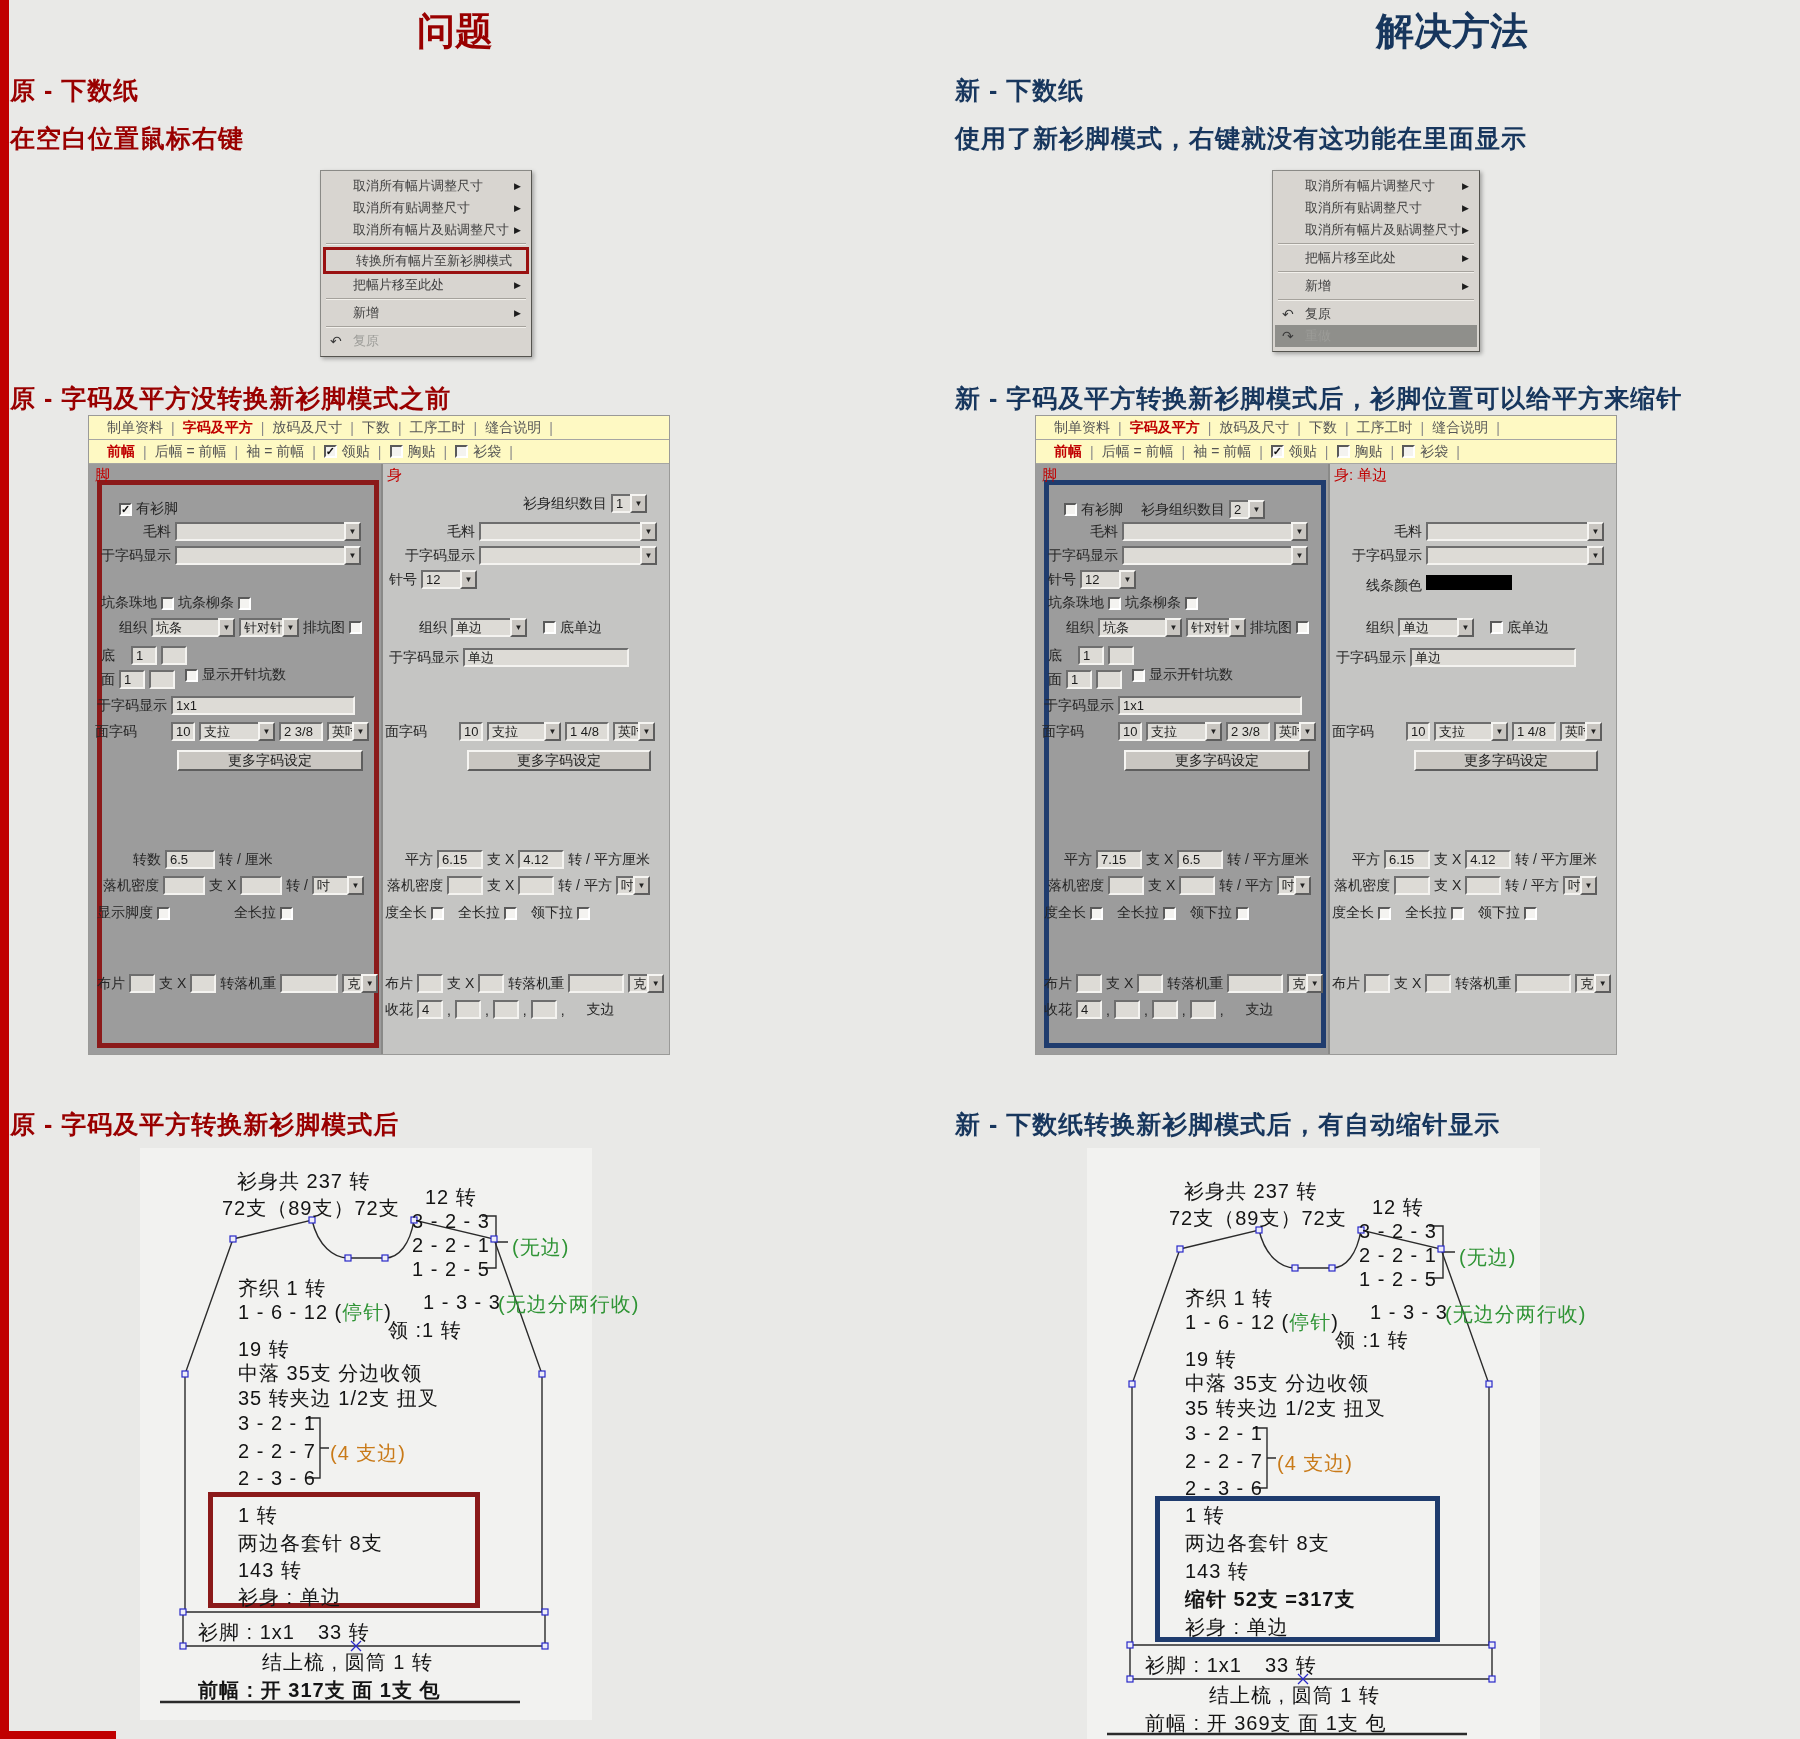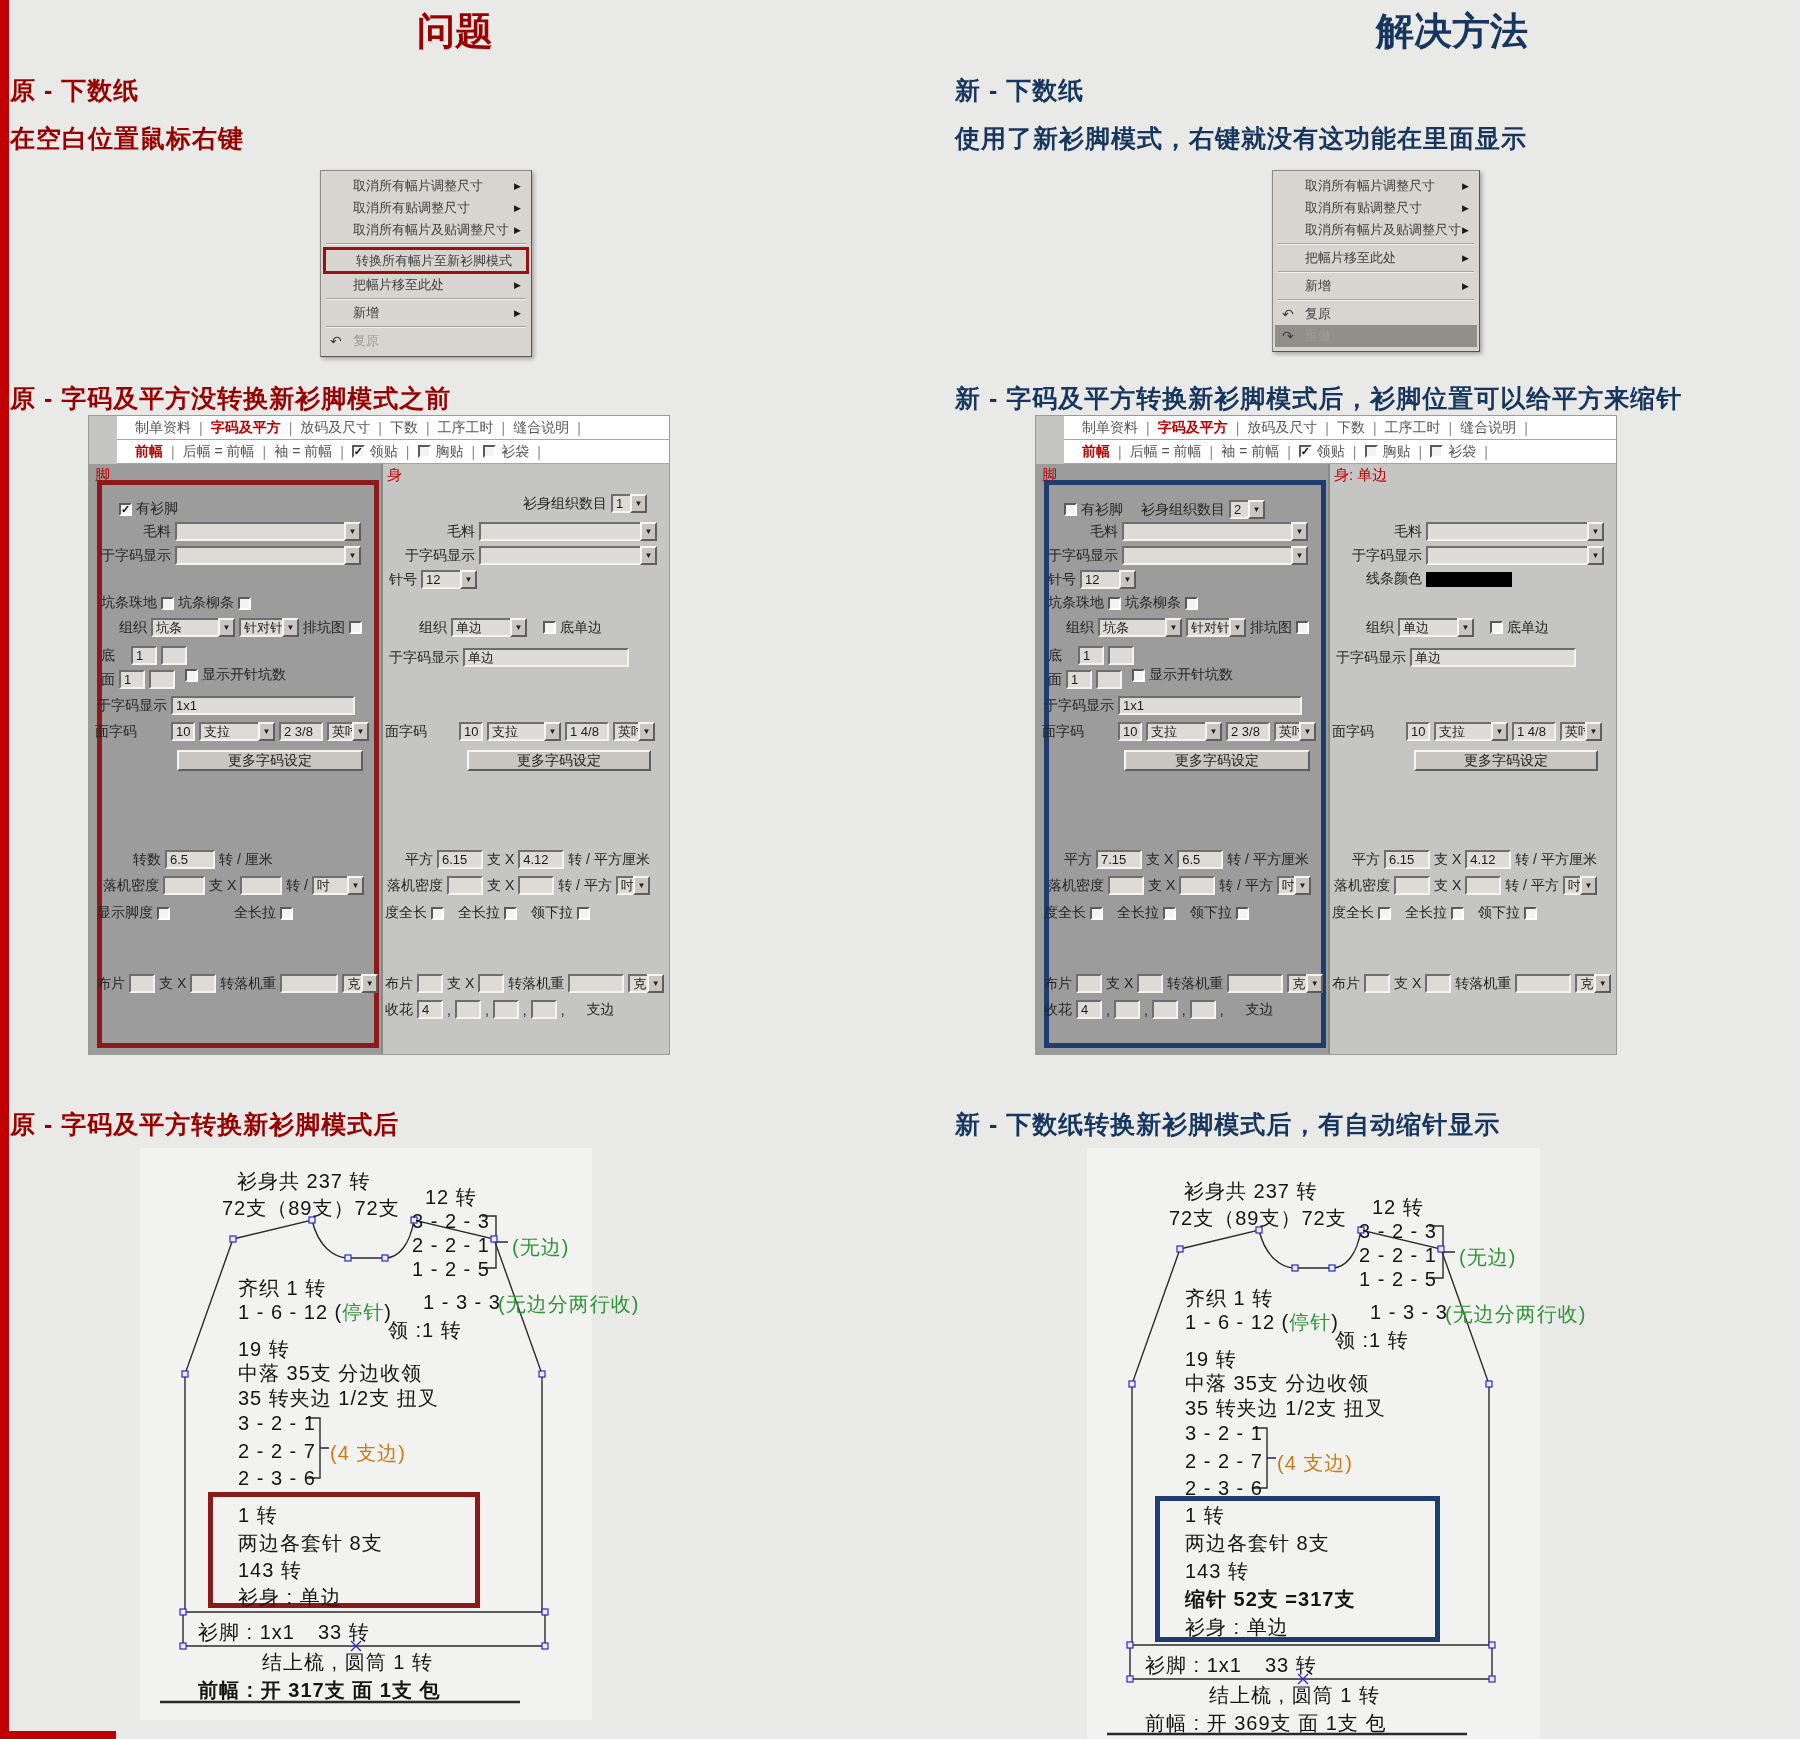--- a/index.html
+++ b/index.html
@@ -17,21 +17,21 @@
   .mi.boxed{border:3px solid #991111;height:27px;}
   .mi.hl{background:#8F8F8B;}
   .mi.hl .milabel{color:#C9C7C2;}
   .mi.disabled .milabel{color:#9C9C98;}
   .milabel{overflow:hidden;}
   .marrow{margin-left:auto;font-size:9px;color:#1c1c1c;}
   .micon{position:absolute;left:7px;font-size:14px;color:#3a3a3a;}
   .msep{margin:2px 3px;height:0;border-top:1px solid #A5A29C;border-bottom:1px solid #F2F0EB;}
   
   .form{position:absolute;background:#C5C5C3;border:1px solid #9a9a98;box-sizing:border-box;}
-  .tabbar{position:absolute;left:0;right:0;height:24px;background:#ffffff;border-bottom:1px solid #a6a6a3;display:flex;align-items:center;font-size:14px;color:#565656;padding-left:10px;box-sizing:border-box;margin-left:28px;}
+  .tabbar{position:absolute;left:0;right:0;height:24px;background:#fef9c3;border-bottom:1px solid #a6a6a3;display:flex;align-items:center;font-size:14px;color:#565656;padding-left:10px;box-sizing:border-box;}
   .tab{padding:0 8px;display:flex;align-items:center;gap:5px;white-space:nowrap;}
   .tab.active{color:#C00000;font-weight:bold;}
   .tabdiv{color:#8a8a8a;}
   .fbody{position:absolute;left:0;right:0;top:48px;bottom:0;background:#C5C5C3;}
   .fpanelL{position:absolute;left:0;top:0;bottom:0;width:292px;background:#9C9C9C;border-right:2px solid #8a8a88;}
   .ptitle{position:absolute;font-size:15px;color:#C00000;white-space:nowrap;z-index:3;}
   .hbox{position:absolute;border-style:solid;border-width:5px;z-index:1;}
   .row{position:absolute;display:flex;align-items:center;gap:4px;font-size:14px;color:#262626;white-space:nowrap;z-index:2;}
   .flabel{display:inline-block;}
   .tbx{display:inline-block;box-sizing:border-box;height:19px;line-height:15px;background:#DDDBD6;border-top:2px solid #6E6E6E;border-left:2px solid #6E6E6E;border-bottom:2px solid #F4F3F0;border-right:2px solid #F4F3F0;font-size:13px;color:#1c1c1c;padding:0 3px;overflow:hidden;}
@@ -626,21 +626,21 @@
           </span>
         </div>
         <div class="row" style="left: 308px; top: 82px;">
           <span class="flabel" style="width: 78px; text-align: right;">于字码显示</span>
           <span class="cbo" style="width: 178px;">
             <span class="cboval"></span>
             <span class="cboarr">▼</span>
           </span>
         </div>
         <div class="row" style="left: 308px; top: 106px;">
-          <span class="flabel" style="width: 78px; text-align: right;">线条颜色</span>
+          <span class="flabel" style="width: 78px; text-align: right; margin-top: 7px;">线条颜色</span>
           <span class="sw" style="width: 86px; height: 15px;"></span>
         </div>
         <div class="row" style="left: 330px; top: 154px;">
           <span class="flabel">组织</span>
           <span class="cbo" style="width: 76px;">
             <span class="cboval">单边</span>
             <span class="cboarr">▼</span>
           </span>
           <span class="gap" style="width: 8px;"></span>
           <span class="cb"></span>

